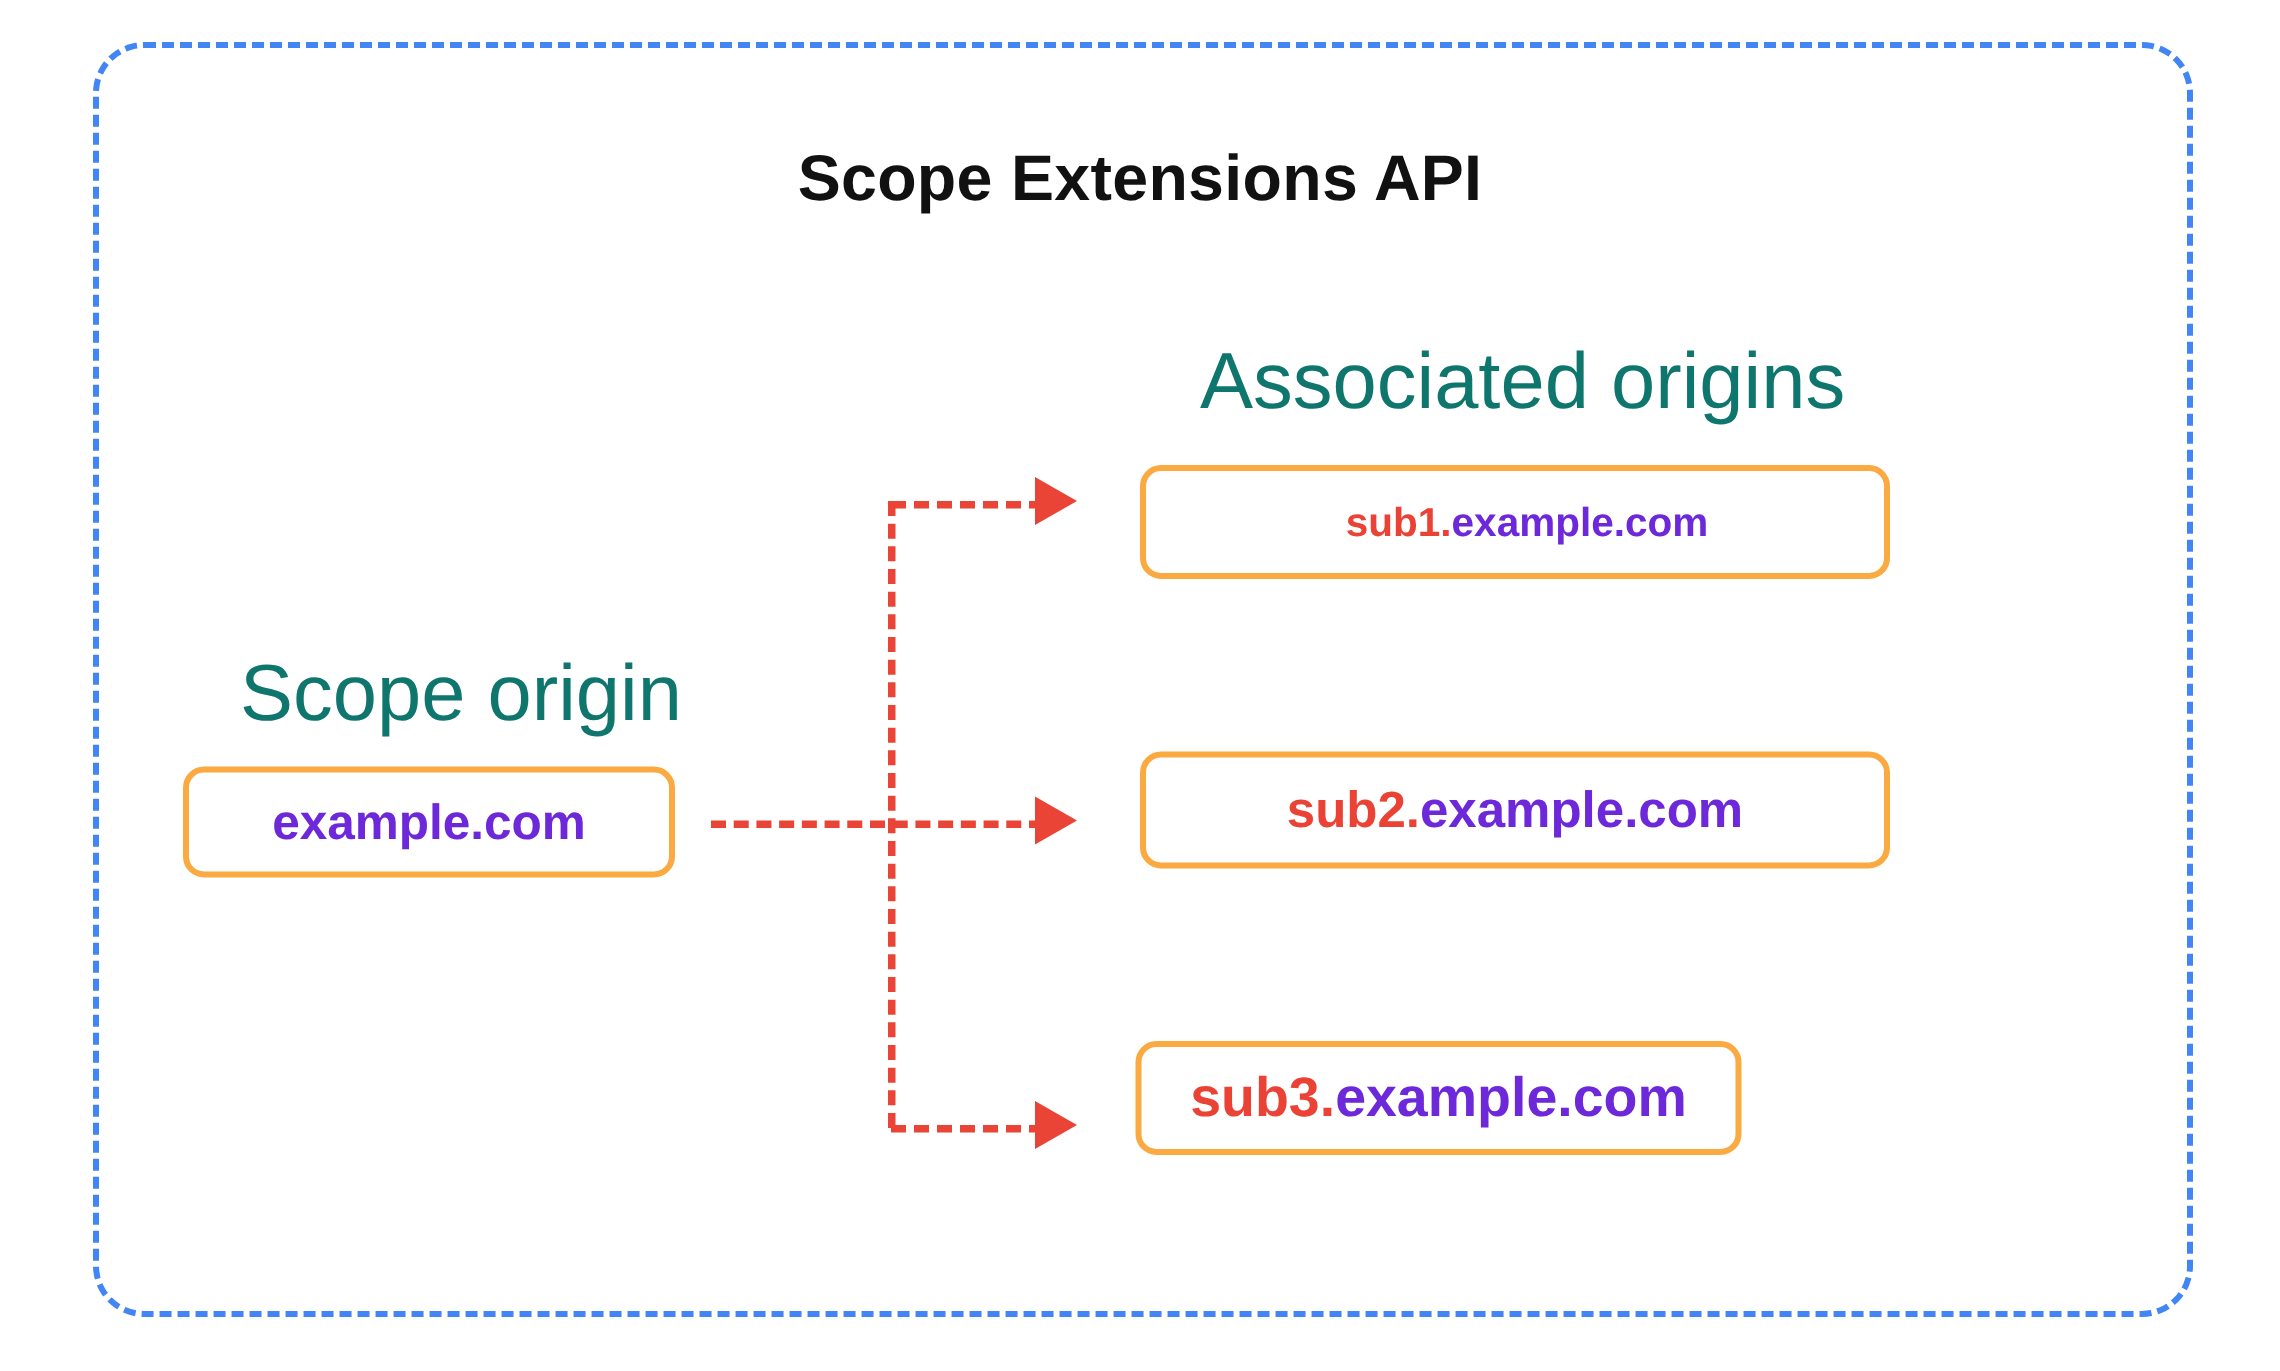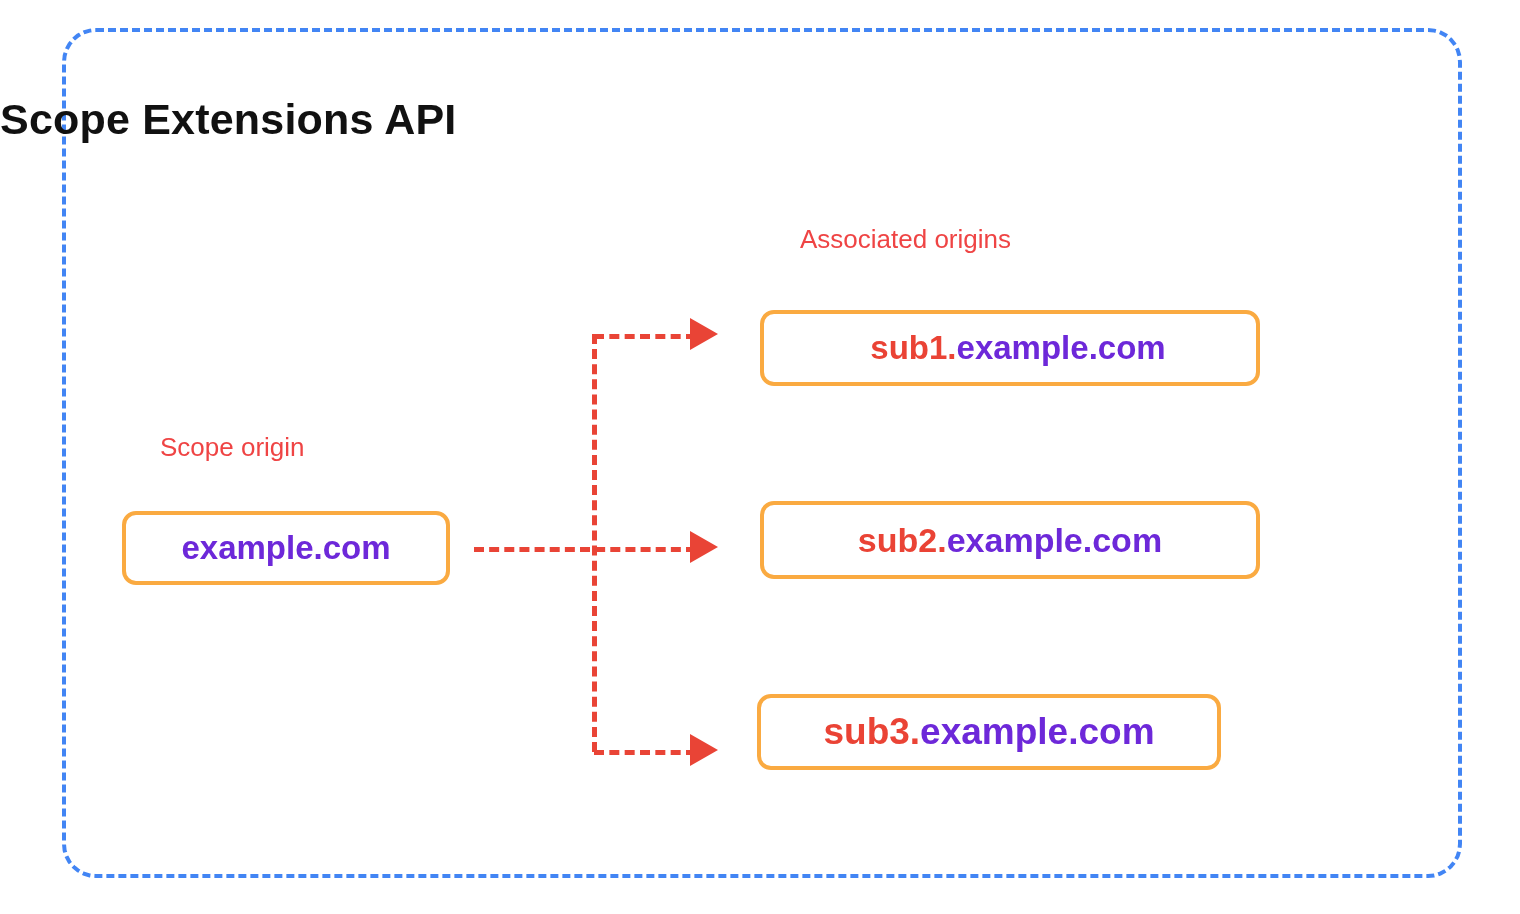--- a/index.html
+++ b/index.html
@@ -31,33 +31,33 @@
     border-radius: 34px;
     background: transparent;
   }
 
   
   .diagram-title {
     position: absolute;
     left: 0;
     top: 95px;
     width: 1520px;
-    text-align: left;
+    text-align: center;
     font-size: 43px;
     font-weight: bold;
     color: #111111;
     letter-spacing: 0.2px;
   }
 
   
   .section-label {
     position: absolute;
-    font-size: 26px;
+    font-size: 53px;
     font-weight: normal;
-    color: #ef4444;
+    color: #0f766e;
     white-space: nowrap;
   }
   .label-associated {
     left: 800px;
     top: 224px;
   }
   .label-main {
     left: 160px;
     top: 432px;
   }
@@ -80,34 +80,34 @@
     top: 511px;
     width: 328px;
     height: 74px;
     font-size: 33px;
   }
   .box-sub1 {
     left: 760px;
     top: 310px;
     width: 500px;
     height: 76px;
-    font-size: 33px;
+    font-size: 27px;
     padding-left: 16px;
   }
   .box-sub2 {
     left: 760px;
     top: 501px;
     width: 500px;
     height: 78px;
     font-size: 34px;
   }
   .box-sub3 {
     left: 757px;
     top: 694px;
-    width: 464px;
+    width: 404px;
     height: 76px;
     font-size: 37px;
   }
   .sub-red { color: #EA4335; }
   .dom-blue { color: #6d28d9; }
 
   
   .conn-h {
     position: absolute;
     height: 0;

